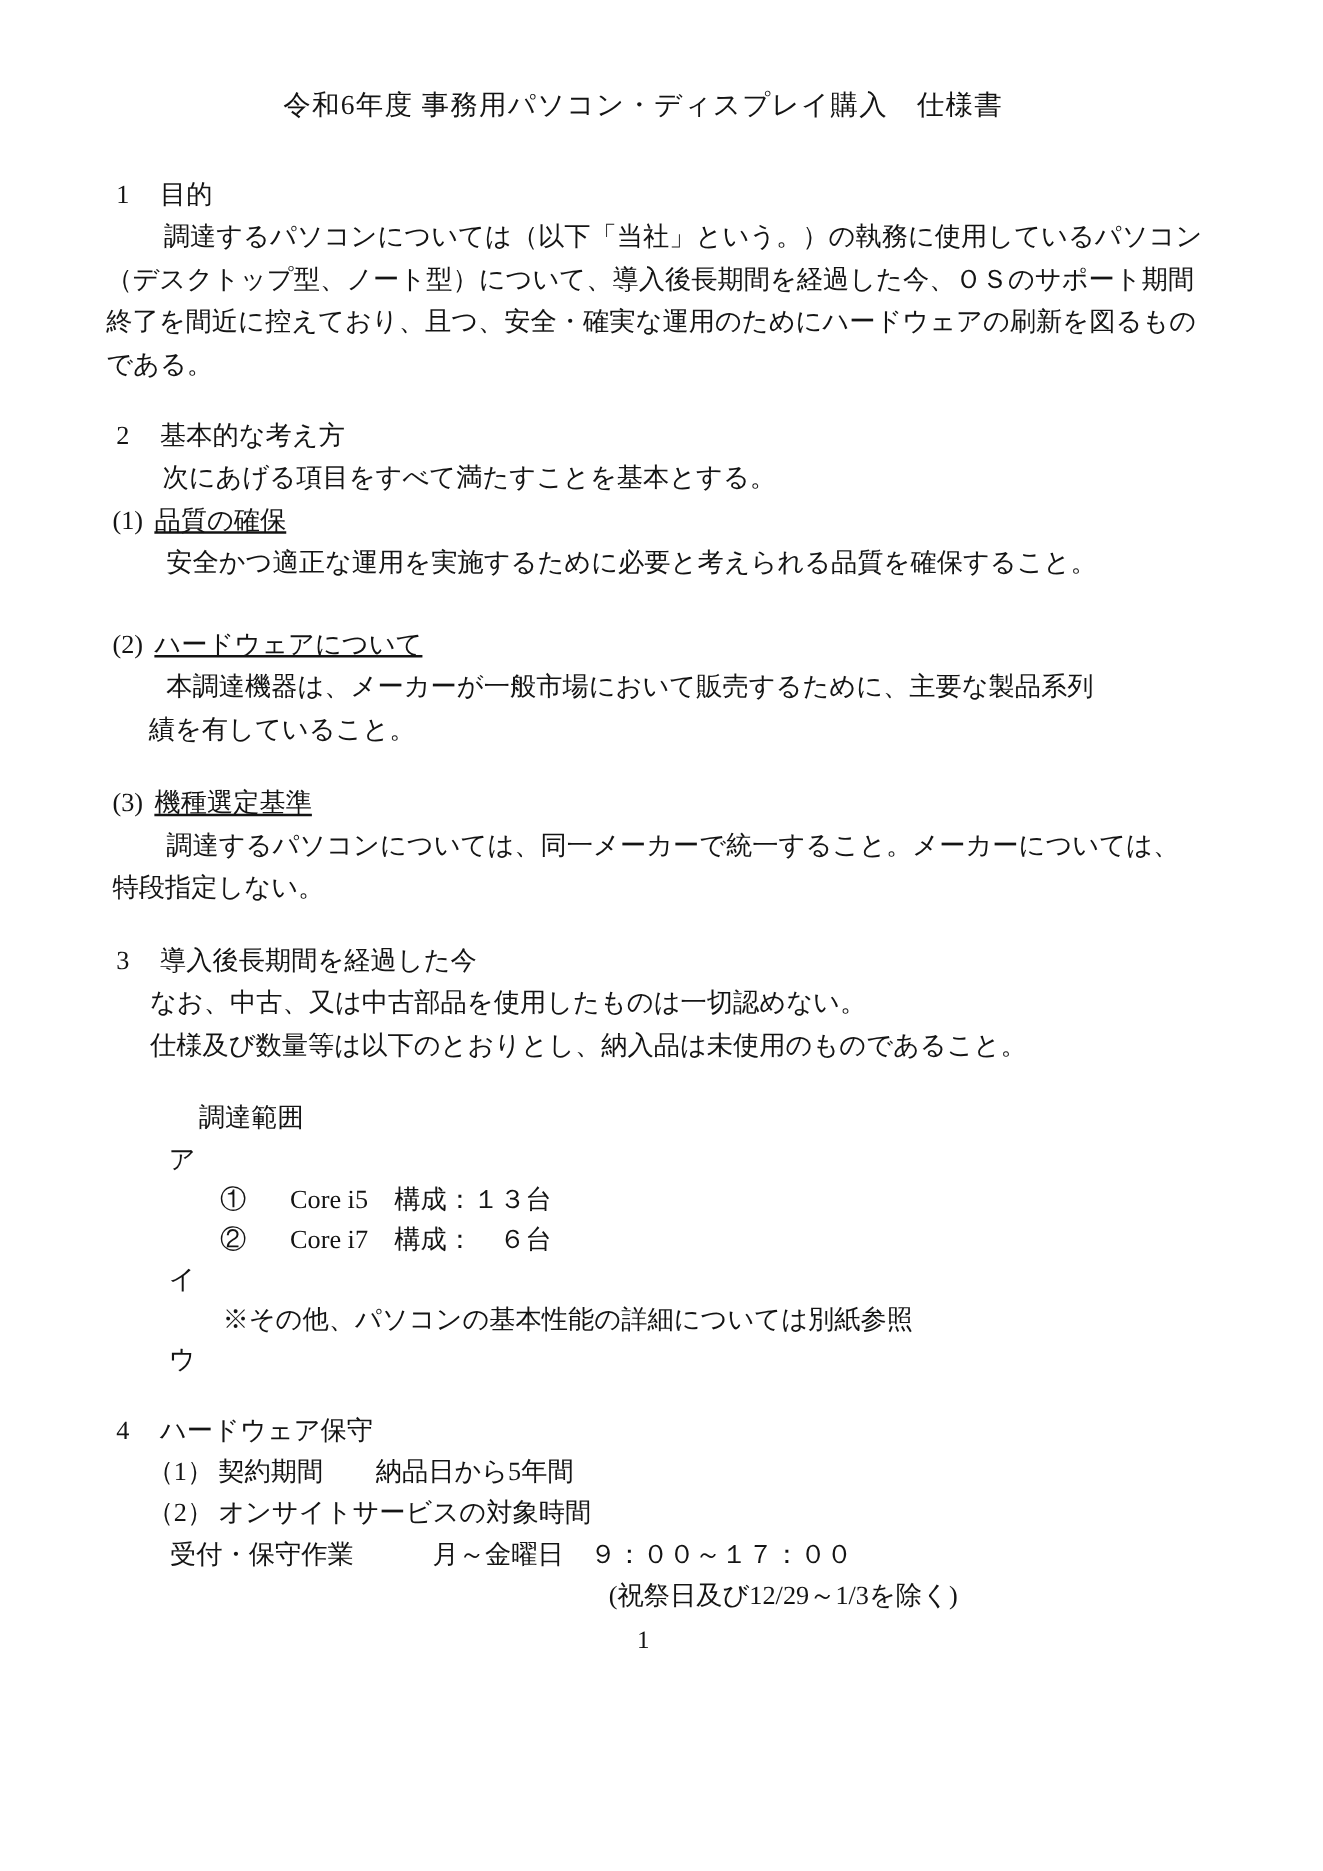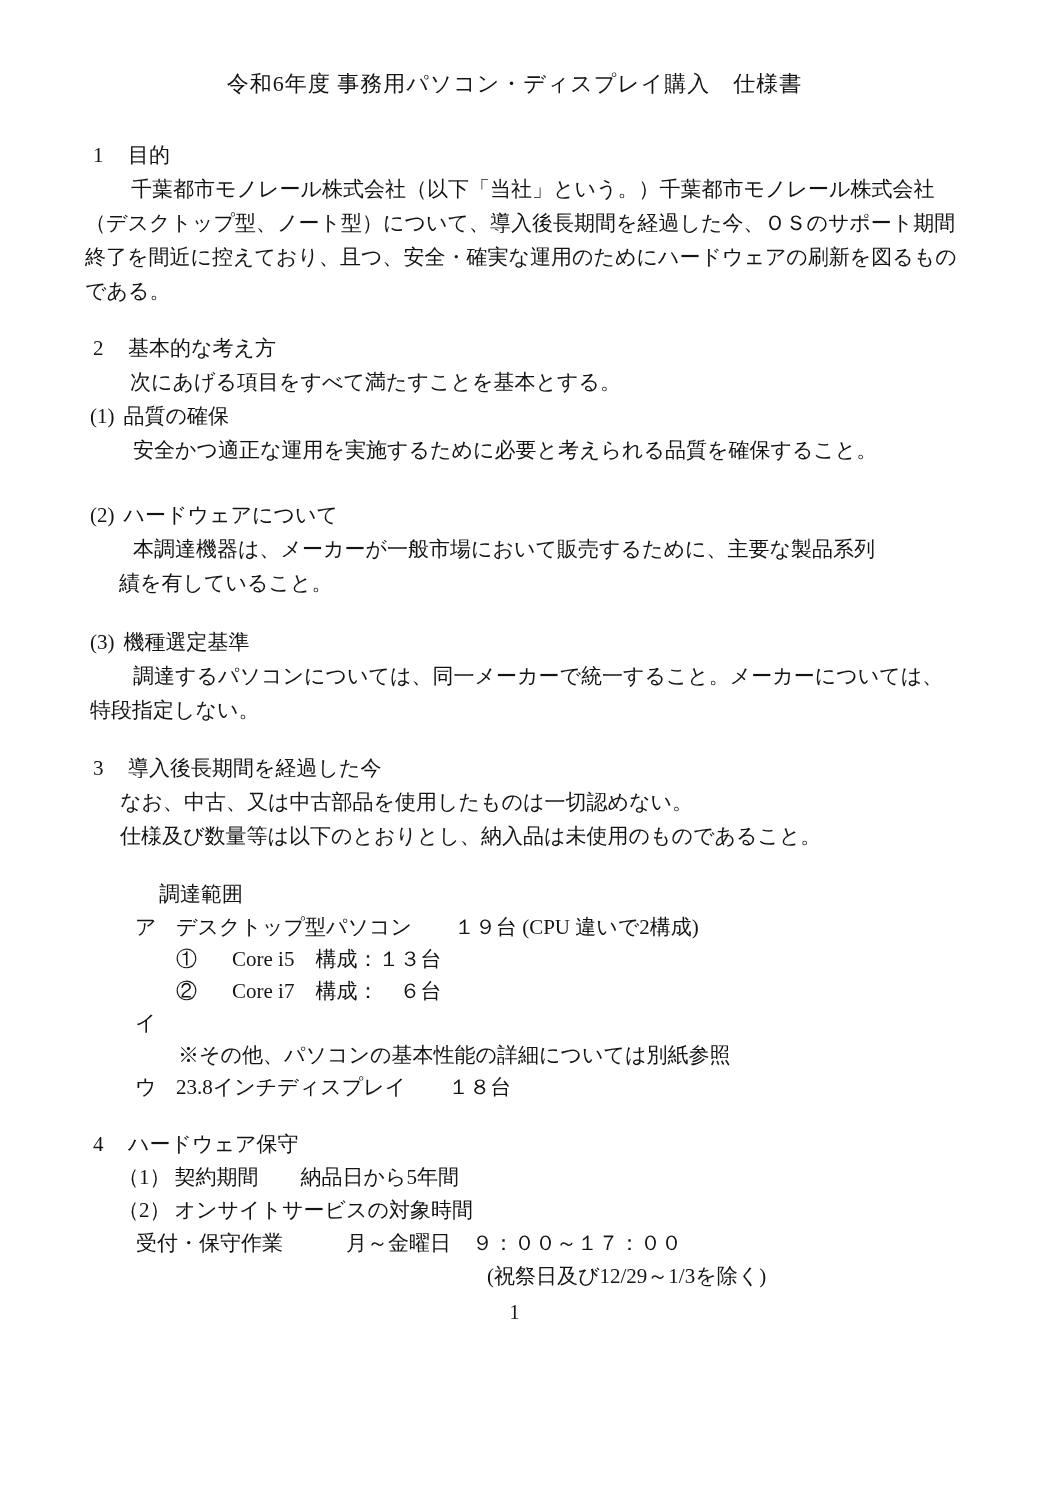--- a/index.html
+++ b/index.html
@@ -20,21 +20,21 @@
   .ln{font-size:21px;line-height:34px;white-space:pre;}
   .ln32{font-size:21px;line-height:32px;white-space:pre;}
   .ln33{font-size:21px;line-height:33px;white-space:pre;}
   .sec-head .num{display:inline-block;width:35px;}
   
   .ind-num{padding-left:8px;}     
   .ind-p1{padding-left:46px;}     
   .ind-0{padding-left:0;}         
   .ind-intro{padding-left:45px;}  
   .ind-label{padding-left:5px;}   
-  .lbl-title{margin-left:9px;}
+  .lbl-title{margin-left:9px;text-decoration:underline;}
   .ind-body1{padding-left:48px;}  
   .ind-body2{padding-left:34px;}  
   .ind-body0{padding-left:5px;}   
   .ind-s3{padding-left:35px;}     
   .ind-scopetitle{padding-left:74px;} 
   .scope-row{display:flex;padding-left:50px;}        
   .scope-row .marker{flex:none;width:41px;}          
   .scope-row.sub{padding-left:91px;}                 
   .scope-row.sub .marker{width:56px;}                
   .note-row{padding-left:93px;}                      
@@ -48,21 +48,21 @@
   .mt24{margin-top:24px;} .mt23{margin-top:23px;} .mt4{margin-top:4px;}
 </style>
 </head>
 <body>
 
 <div class="page">
 
   <div class="title">令和6年度 事務用パソコン・ディスプレイ購入　仕様書</div>
 
   <div class="ln sec-head ind-num mt40"><span class="num">1</span><span>目的</span></div>
-  <div class="ln ind-p1">千葉都市モノレール株式会社（以下「当社」という。）千葉都市モノレール株式会社</div>
+  <div class="ln ind-p1">調達するパソコンについては（以下「当社」という。）の執務に使用しているパソコン</div>
   <div class="ln ind-0">（デスクトップ型、ノート型）について、導入後長期間を経過した今、ＯＳのサポート期間</div>
   <div class="ln ind-0">終了を間近に控えており、且つ、安全・確実な運用のためにハードウェアの刷新を図るもの</div>
   <div class="ln ind-0">である。</div>
 
   <div class="ln sec-head ind-num mt23"><span class="num">2</span><span>基本的な考え方</span></div>
   <div class="ln ind-intro">次にあげる項目をすべて満たすことを基本とする。</div>
 
   <div class="ln ind-label"><span>(1)</span><span class="lbl-title">品質の確保</span></div>
   <div class="ln ind-body1">安全かつ適正な運用を実施するために必要と考えられる品質を確保すること。</div>
 
@@ -73,26 +73,26 @@
   <div class="ln ind-label mt25"><span>(3)</span><span class="lbl-title">機種選定基準</span></div>
   <div class="ln ind-body1">調達するパソコンについては、同一メーカーで統一すること。メーカーについては、</div>
   <div class="ln ind-body0">特段指定しない。</div>
 
   <div class="ln sec-head ind-num mt24"><span class="num">3</span><span>導入後長期間を経過した今</span></div>
   <div class="ln ind-s3">なお、中古、又は中古部品を使用したものは一切認めない。</div>
   <div class="ln ind-s3">仕様及び数量等は以下のとおりとし、納入品は未使用のものであること。</div>
 
   <div class="ln ind-scopetitle mt24">調達範囲</div>
 
-  <div class="ln32 scope-row"><span class="marker">ア</span><span>デスクトップ型パソコン　　１９台 (CPU 違いで2構成)</span></div>
+  <div class="ln32 scope-row"><span class="marker">ア</span></div>
   <div class="ln32 scope-row sub"><span class="marker">①</span><span>Core i5　構成：１３台</span></div>
   <div class="ln32 scope-row sub"><span class="marker">②</span><span>Core i7　構成：　６台</span></div>
   <div class="ln32 scope-row"><span class="marker">イ</span></div>
   <div class="ln32 note-row"><span>※</span><span>その他、パソコンの基本性能の詳細については別紙参照</span></div>
-  <div class="ln32 scope-row"><span class="marker">ウ</span><span>23.8インチディスプレイ　　１８台</span></div>
+  <div class="ln32 scope-row"><span class="marker">ウ</span></div>
 
   <div class="ln sec-head ind-num mt24"><span class="num">4</span><span>ハードウェア保守</span></div>
   <div class="ln33 s4-item"><span>（1）</span><span class="itxt">契約期間　　納品日から5年間</span></div>
   <div class="ln33 s4-item"><span>（2）</span><span class="itxt">オンサイトサービスの対象時間</span></div>
   <div class="ln33 ind-hours">受付・保守作業　　　月～金曜日　９：００～１７：００</div>
   <div class="ln33 ind-note">(祝祭日及び12/29～1/3を除く)</div>
 
   <div class="pagenum mt4">1</div>
 
 </div>

